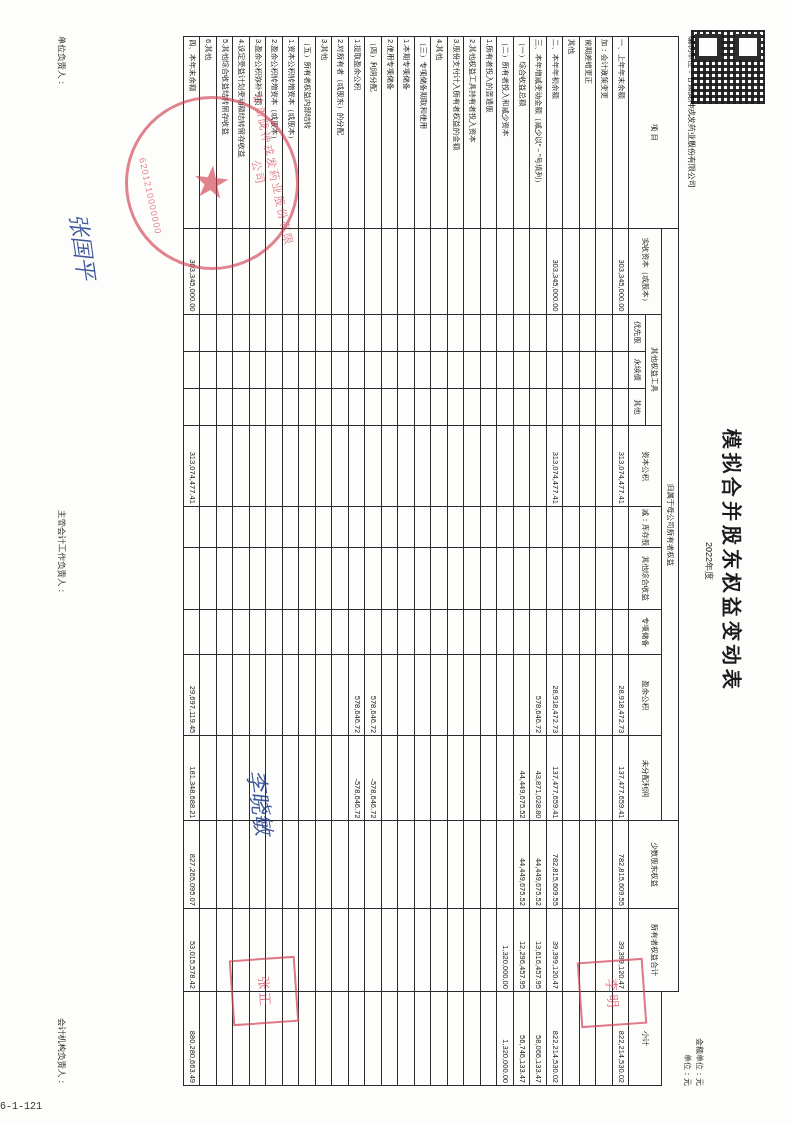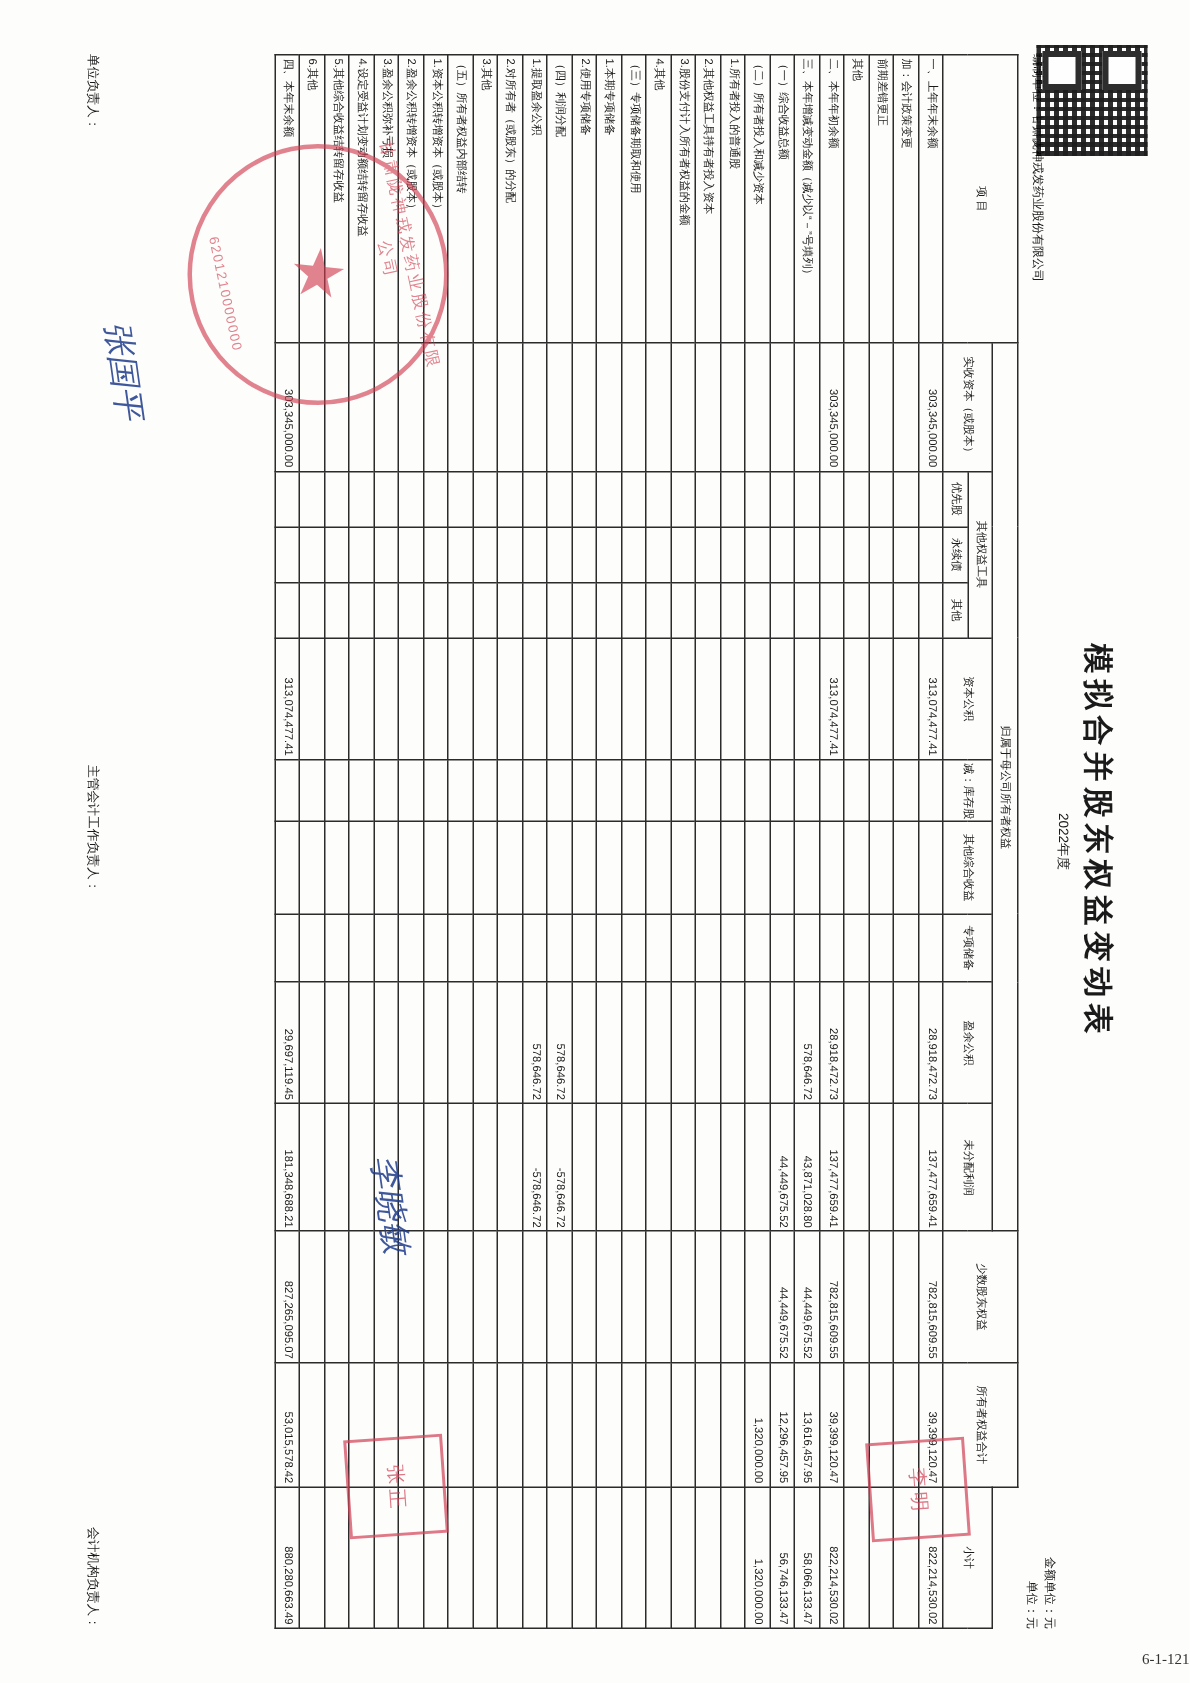--- a/index.html
+++ b/index.html
@@ -96,23 +96,23 @@
     width:1050px;
     display:flex;
     justify-content:space-between;
     font-size:8.5px;
   }
   .footer-row > div{white-space:nowrap;}
   
   .pagenum{
     position:absolute;
     left:0;right:0;bottom:10px;
-    text-align:right;
+    text-align:left;
     font-size:10px;
-    font-family:Liberation Serif, serif;
+    font-family:Liberation Mono, monospace;
     color:#333;
   }
   
   .qr{
     position:absolute;
     right:28px;top:30px;
     width:74px;height:74px;
     background:
       repeating-linear-gradient(0deg,#111 0 3px,#fff 3px 6px),
       repeating-linear-gradient(90deg,#111 0 3px,#fff 3px 6px);

